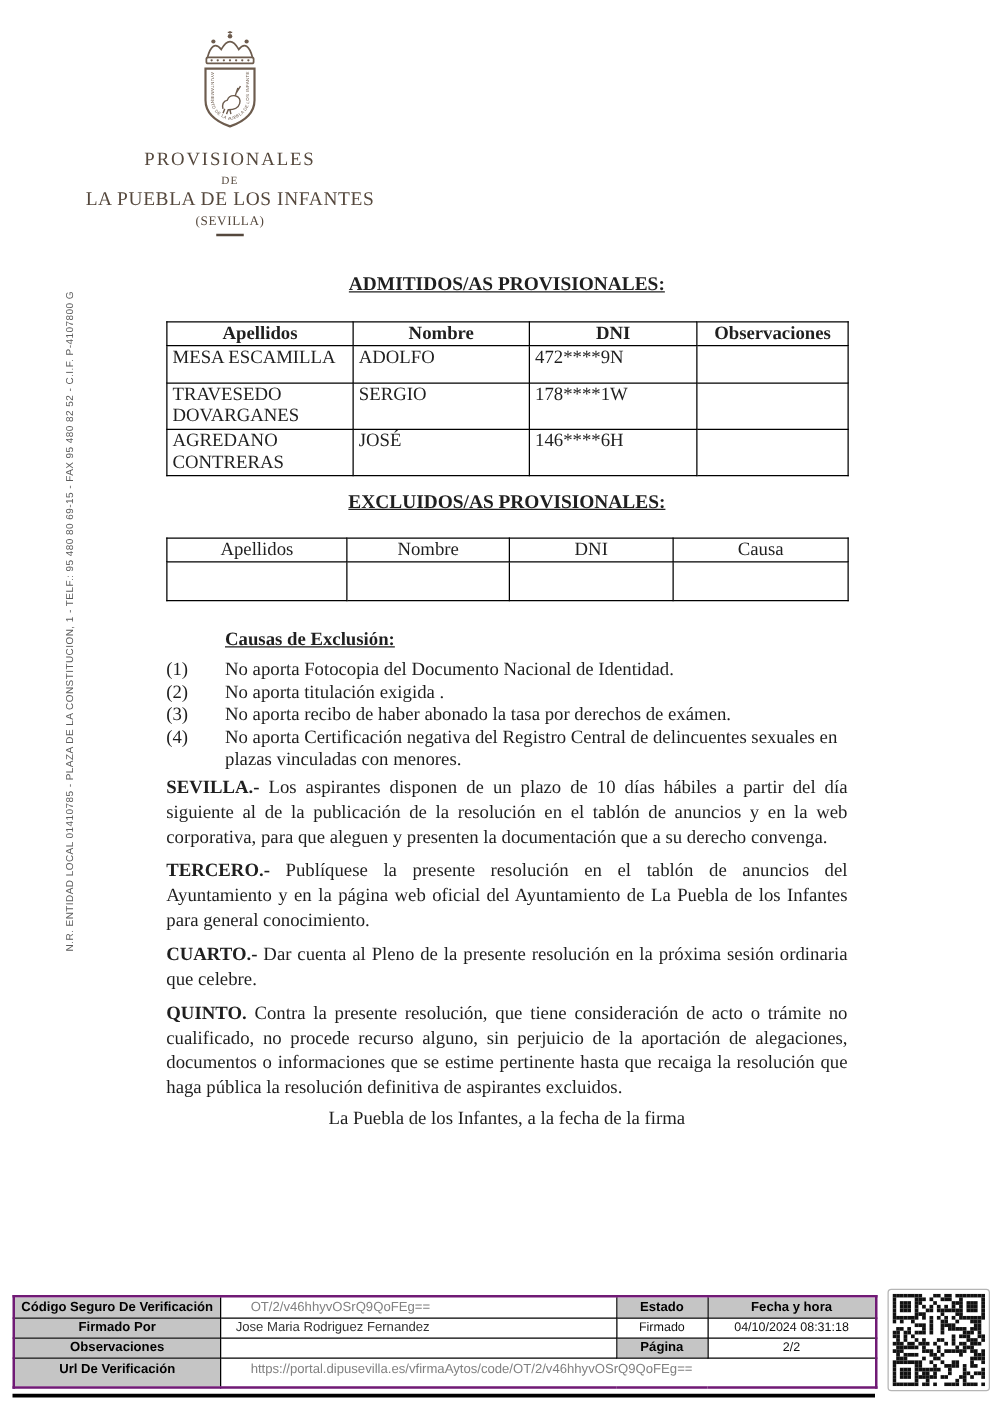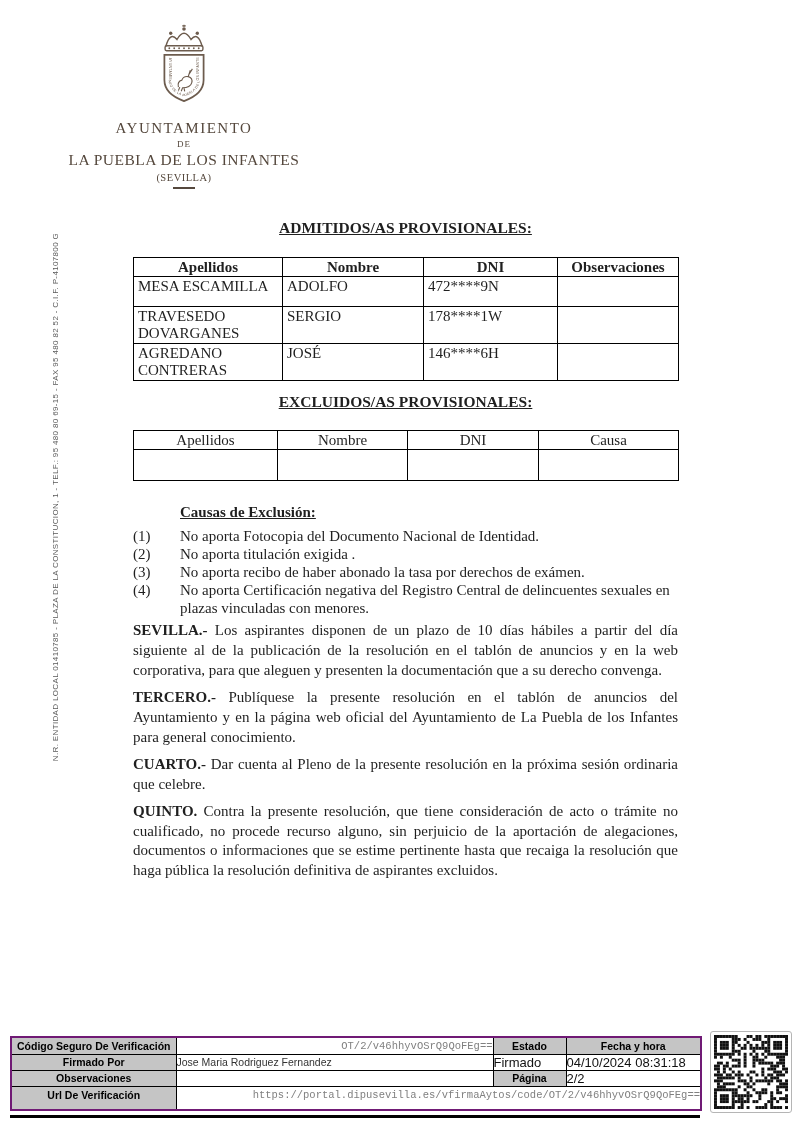--- a/index.html
+++ b/index.html
@@ -41,23 +41,23 @@
   .para .plabel { font-weight:bold; }
   .para-tight { line-height:19.5px; }
   .signature { text-align:center; font-size:15px; line-height:19px; }
   .fdo { margin-top:10px; }
   
   .vwrap { position:absolute; left:10px; top:1036px; width:690px; padding-bottom:4px; border-bottom:3px solid #000; }
   table.vtable { border-collapse:collapse; width:690px; table-layout:fixed; border:2px solid #701a75;
                  font-family:"Liberation Sans", sans-serif; }
   .vtable td { border:1px solid #000; overflow:hidden; white-space:nowrap; }
   .vtable .lbl { background:#c5c5c5; font-weight:bold; font-size:10.5px; text-align:center; color:#000; }
-  .vtable .val { font-size:13px; color:#111; }
-  .vtable .val-left { font-size:10.5px; text-align:left; padding-left:0; color:#333; }
-  .vtable .mono { font-family:Liberation Mono, monospace; font-size:10.5px; color:#808080; text-align:right; }
+  .vtable .val { font-size:10px; text-align:center; color:#111; }
+  .vtable .val-left { font-size:10.5px; text-align:left; padding-left:12px; color:#333; }
+  .vtable .mono { font-family:Liberation Sans, sans-serif; font-size:10.5px; color:#808080; text-align:left;padding-left:24px; }
   .vtable tr:nth-child(1) td { height:17px; }
   .vtable tr:nth-child(2) td { height:16px; }
   .vtable tr:nth-child(3) td { height:16px; }
   .vtable tr:nth-child(4) td { height:24px; vertical-align:top; padding-top:2px; }
   .qr-box { position:absolute; left:710px; top:1031px; width:82px; height:82px; background:#fff;
             border:1px solid #b5b5b5; border-radius:3px; padding:3px; }
 </style>
 </head>
 <body>
 
@@ -86,21 +86,21 @@
       </g>
       <path d="M22,44 H78 V80 Q78,100 50,110 Q22,100 22,80 Z" stroke="#6d5c4e" stroke-width="2.5" fill="none"></path>
       <path id="emblemArc" d="M28,46 L28,80 Q28,96 50,103.5 Q72,96 72,80 L72,46" fill="none" stroke="none"></path>
       <text font-family="Liberation Sans, sans-serif" font-size="5" fill="#6d5c4e" letter-spacing="0.4">
         <textPath href="#emblemArc" startOffset="2">AYUNTAMIENTO DE LA PUEBLA DE LOS INFANTES</textPath>
       </text>
       <g stroke="#6d5c4e" stroke-width="1.6" fill="none">
         <path d="M42,90 Q40,82 47,80 Q49,74 56,75 L59,66 M57,72 L62,64 M56,75 Q63,77 61,84 Q59,91 48,91 L46,96 M50,91 L51,96 M44,90 L42,95"></path>
       </g>
     </svg>
-    <div class="lh-org">AYUNTAMIENTO</div>
+    <div class="lh-org">PROVISIONALES</div>
     <div class="lh-de">DE</div>
     <div class="lh-place">LA PUEBLA DE LOS INFANTES</div>
     <div class="lh-prov">(SEVILLA)</div>
     <div class="lh-rule"></div>
   </div>
 
   <div class="sec doc-title" style="top:219px">ADMITIDOS/AS PROVISIONALES:</div>
 
   <table class="sec doc-table" id="table-admitted" style="top:257px">
     <colgroup>
@@ -191,20 +191,21 @@
 
   <p class="sec para" style="top:620px"><b class="plabel">SEVILLA.-</b> <span>Los aspirantes disponen de un plazo de 10 días hábiles a partir del día siguiente al de la publicación de la resolución en el tablón de anuncios y en la web corporativa, para que aleguen y presenten la documentación que a su derecho convenga.</span></p>
 
   <p class="sec para" style="top:687px"><b class="plabel">TERCERO.-</b> <span>Publíquese la presente resolución en el tablón de anuncios del Ayuntamiento y en la página web oficial del Ayuntamiento de La Puebla de los Infantes para general conocimiento.</span></p>
 
   <p class="sec para" style="top:754px"><b class="plabel">CUARTO.-</b> <span>Dar cuenta al Pleno de la presente resolución en la próxima sesión ordinaria que celebre.</span></p>
 
   <p class="sec para para-tight" style="top:802px"><b class="plabel">QUINTO.</b> <span>Contra la presente resolución, que tiene consideración de acto o trámite no cualificado, no procede recurso alguno, sin perjuicio de la aportación de alegaciones, documentos o informaciones que se estime pertinente hasta que recaiga la resolución que haga pública la resolución definitiva de aspirantes excluidos.</span></p>
 
   <div class="sec signature" style="top:886px">
+    <div>La Puebla de los Infantes, a la fecha de la firma</div>
   </div>
 
   <div class="vwrap">
     <table class="vtable">
       <colgroup>
           <col style="width:165px">
           <col style="width:317px">
           <col style="width:73px">
           <col style="width:135px">
         </colgroup>

